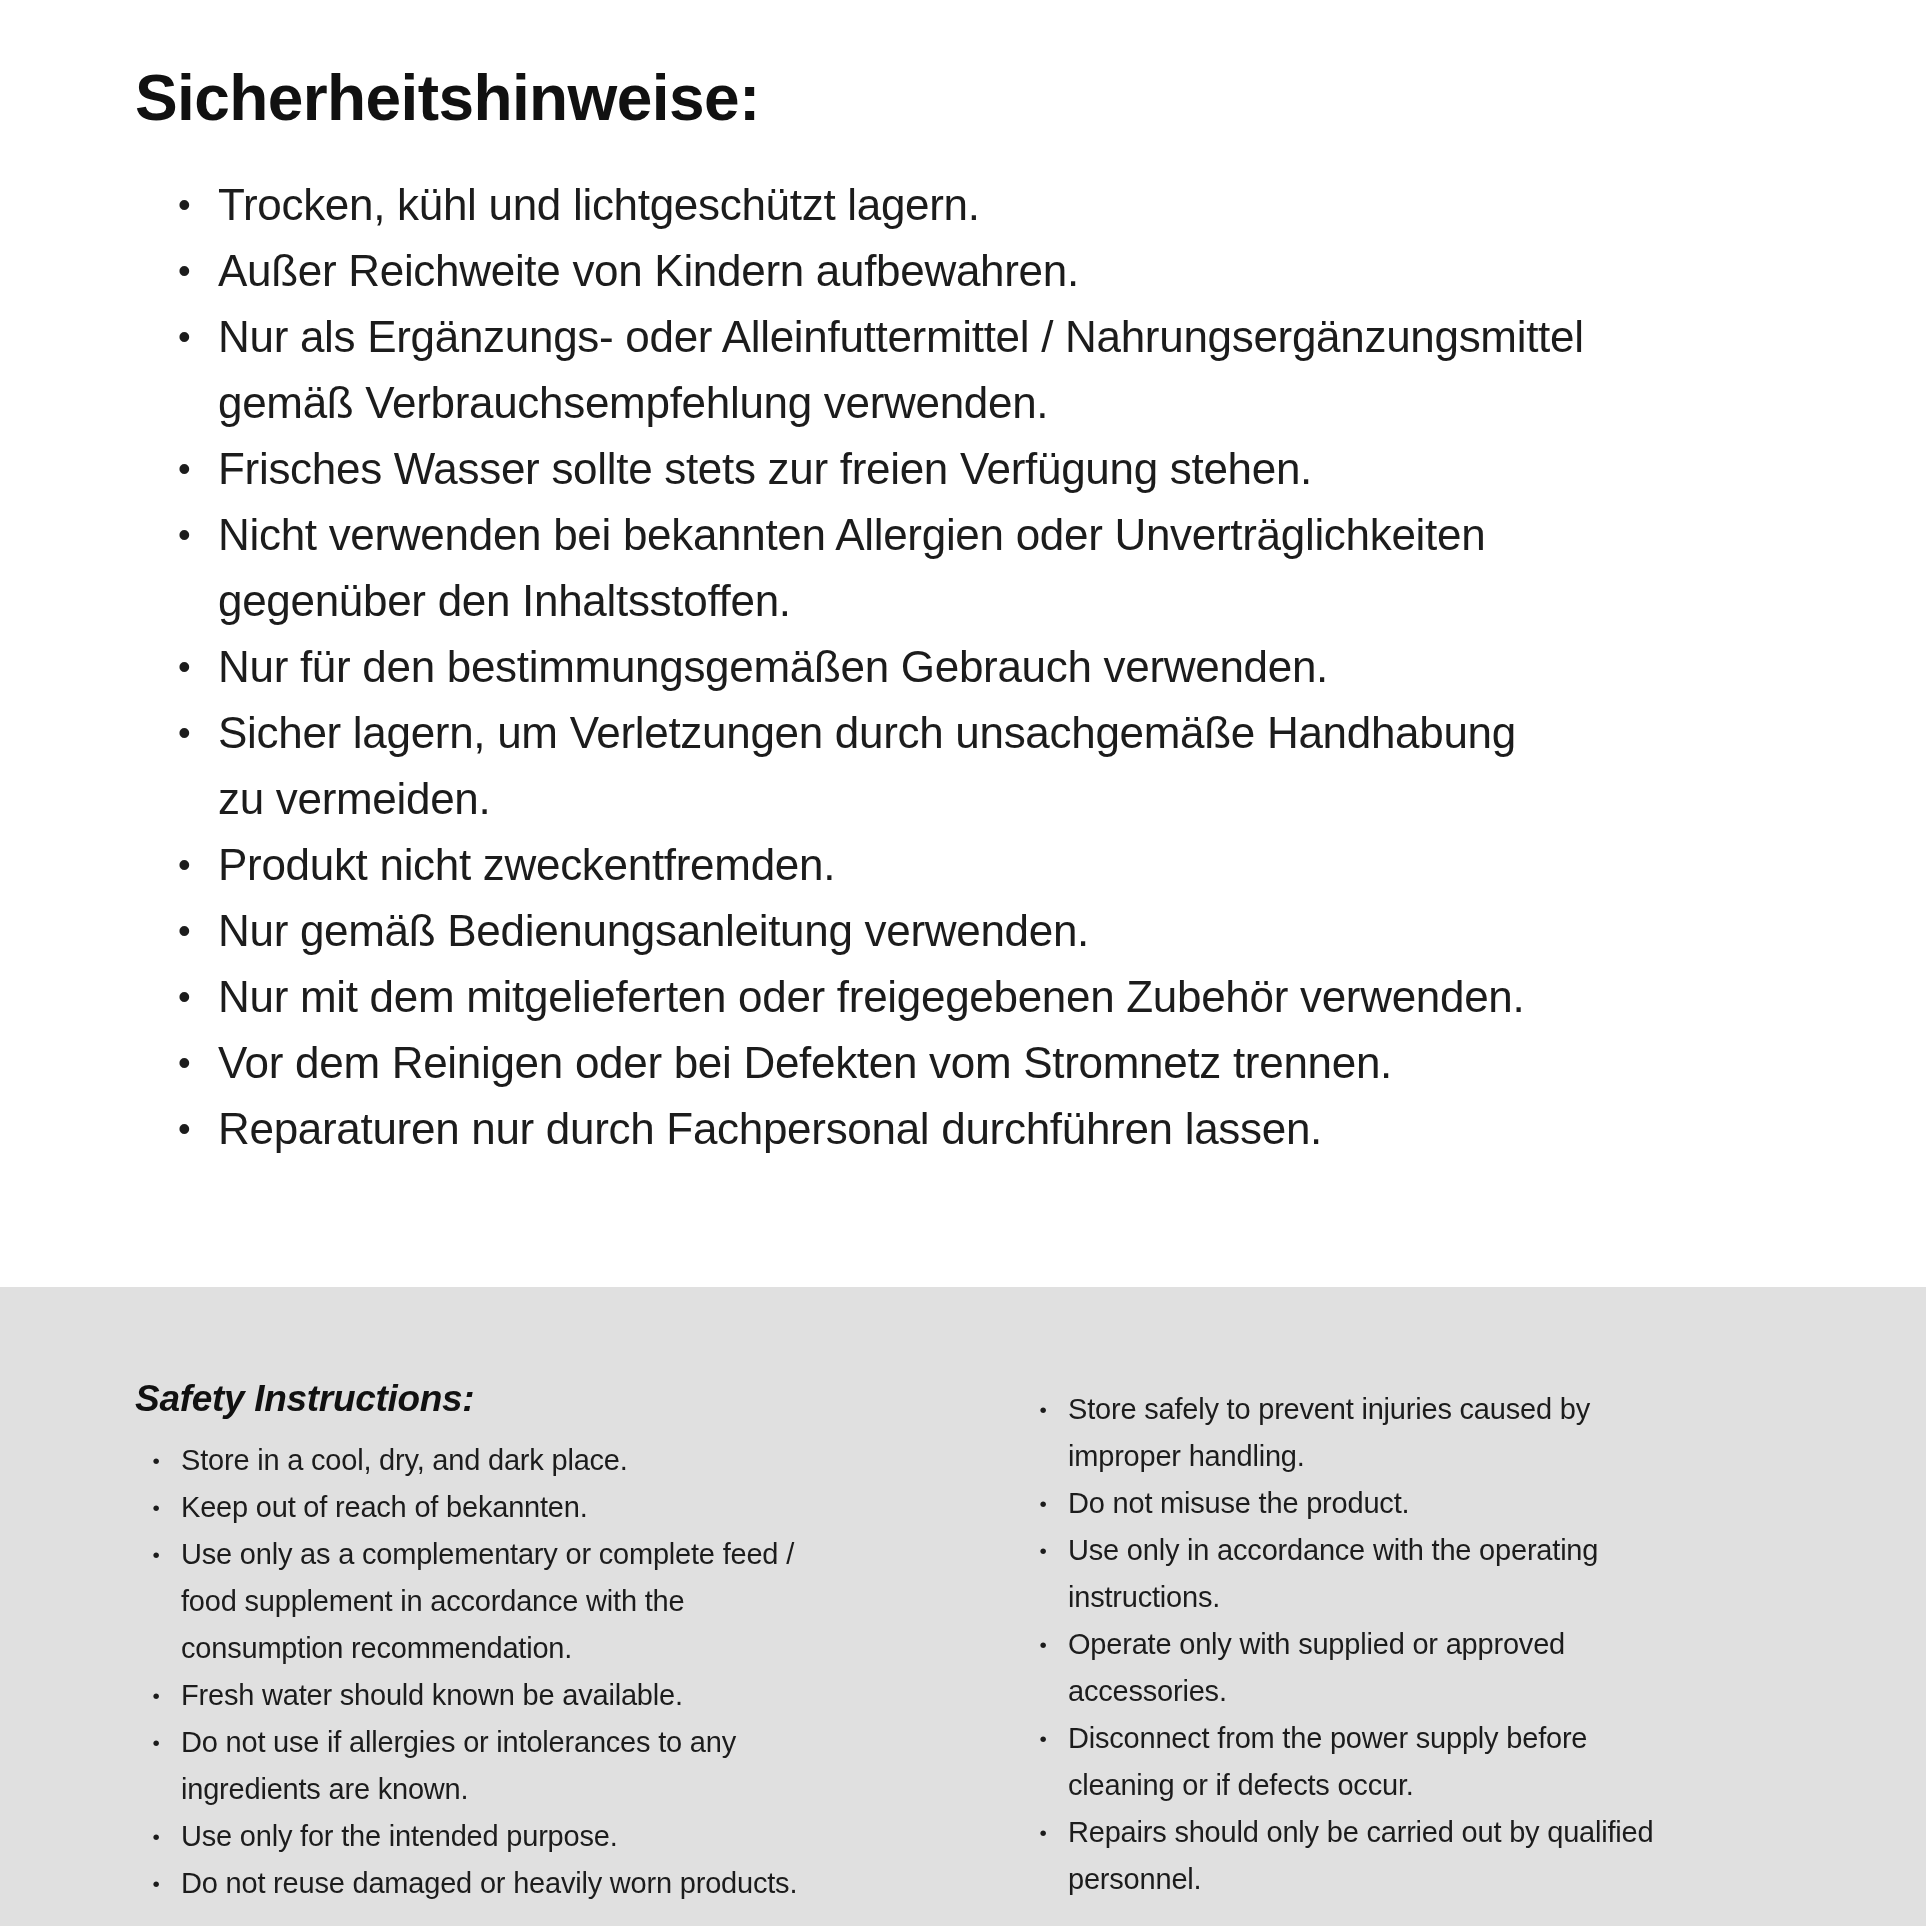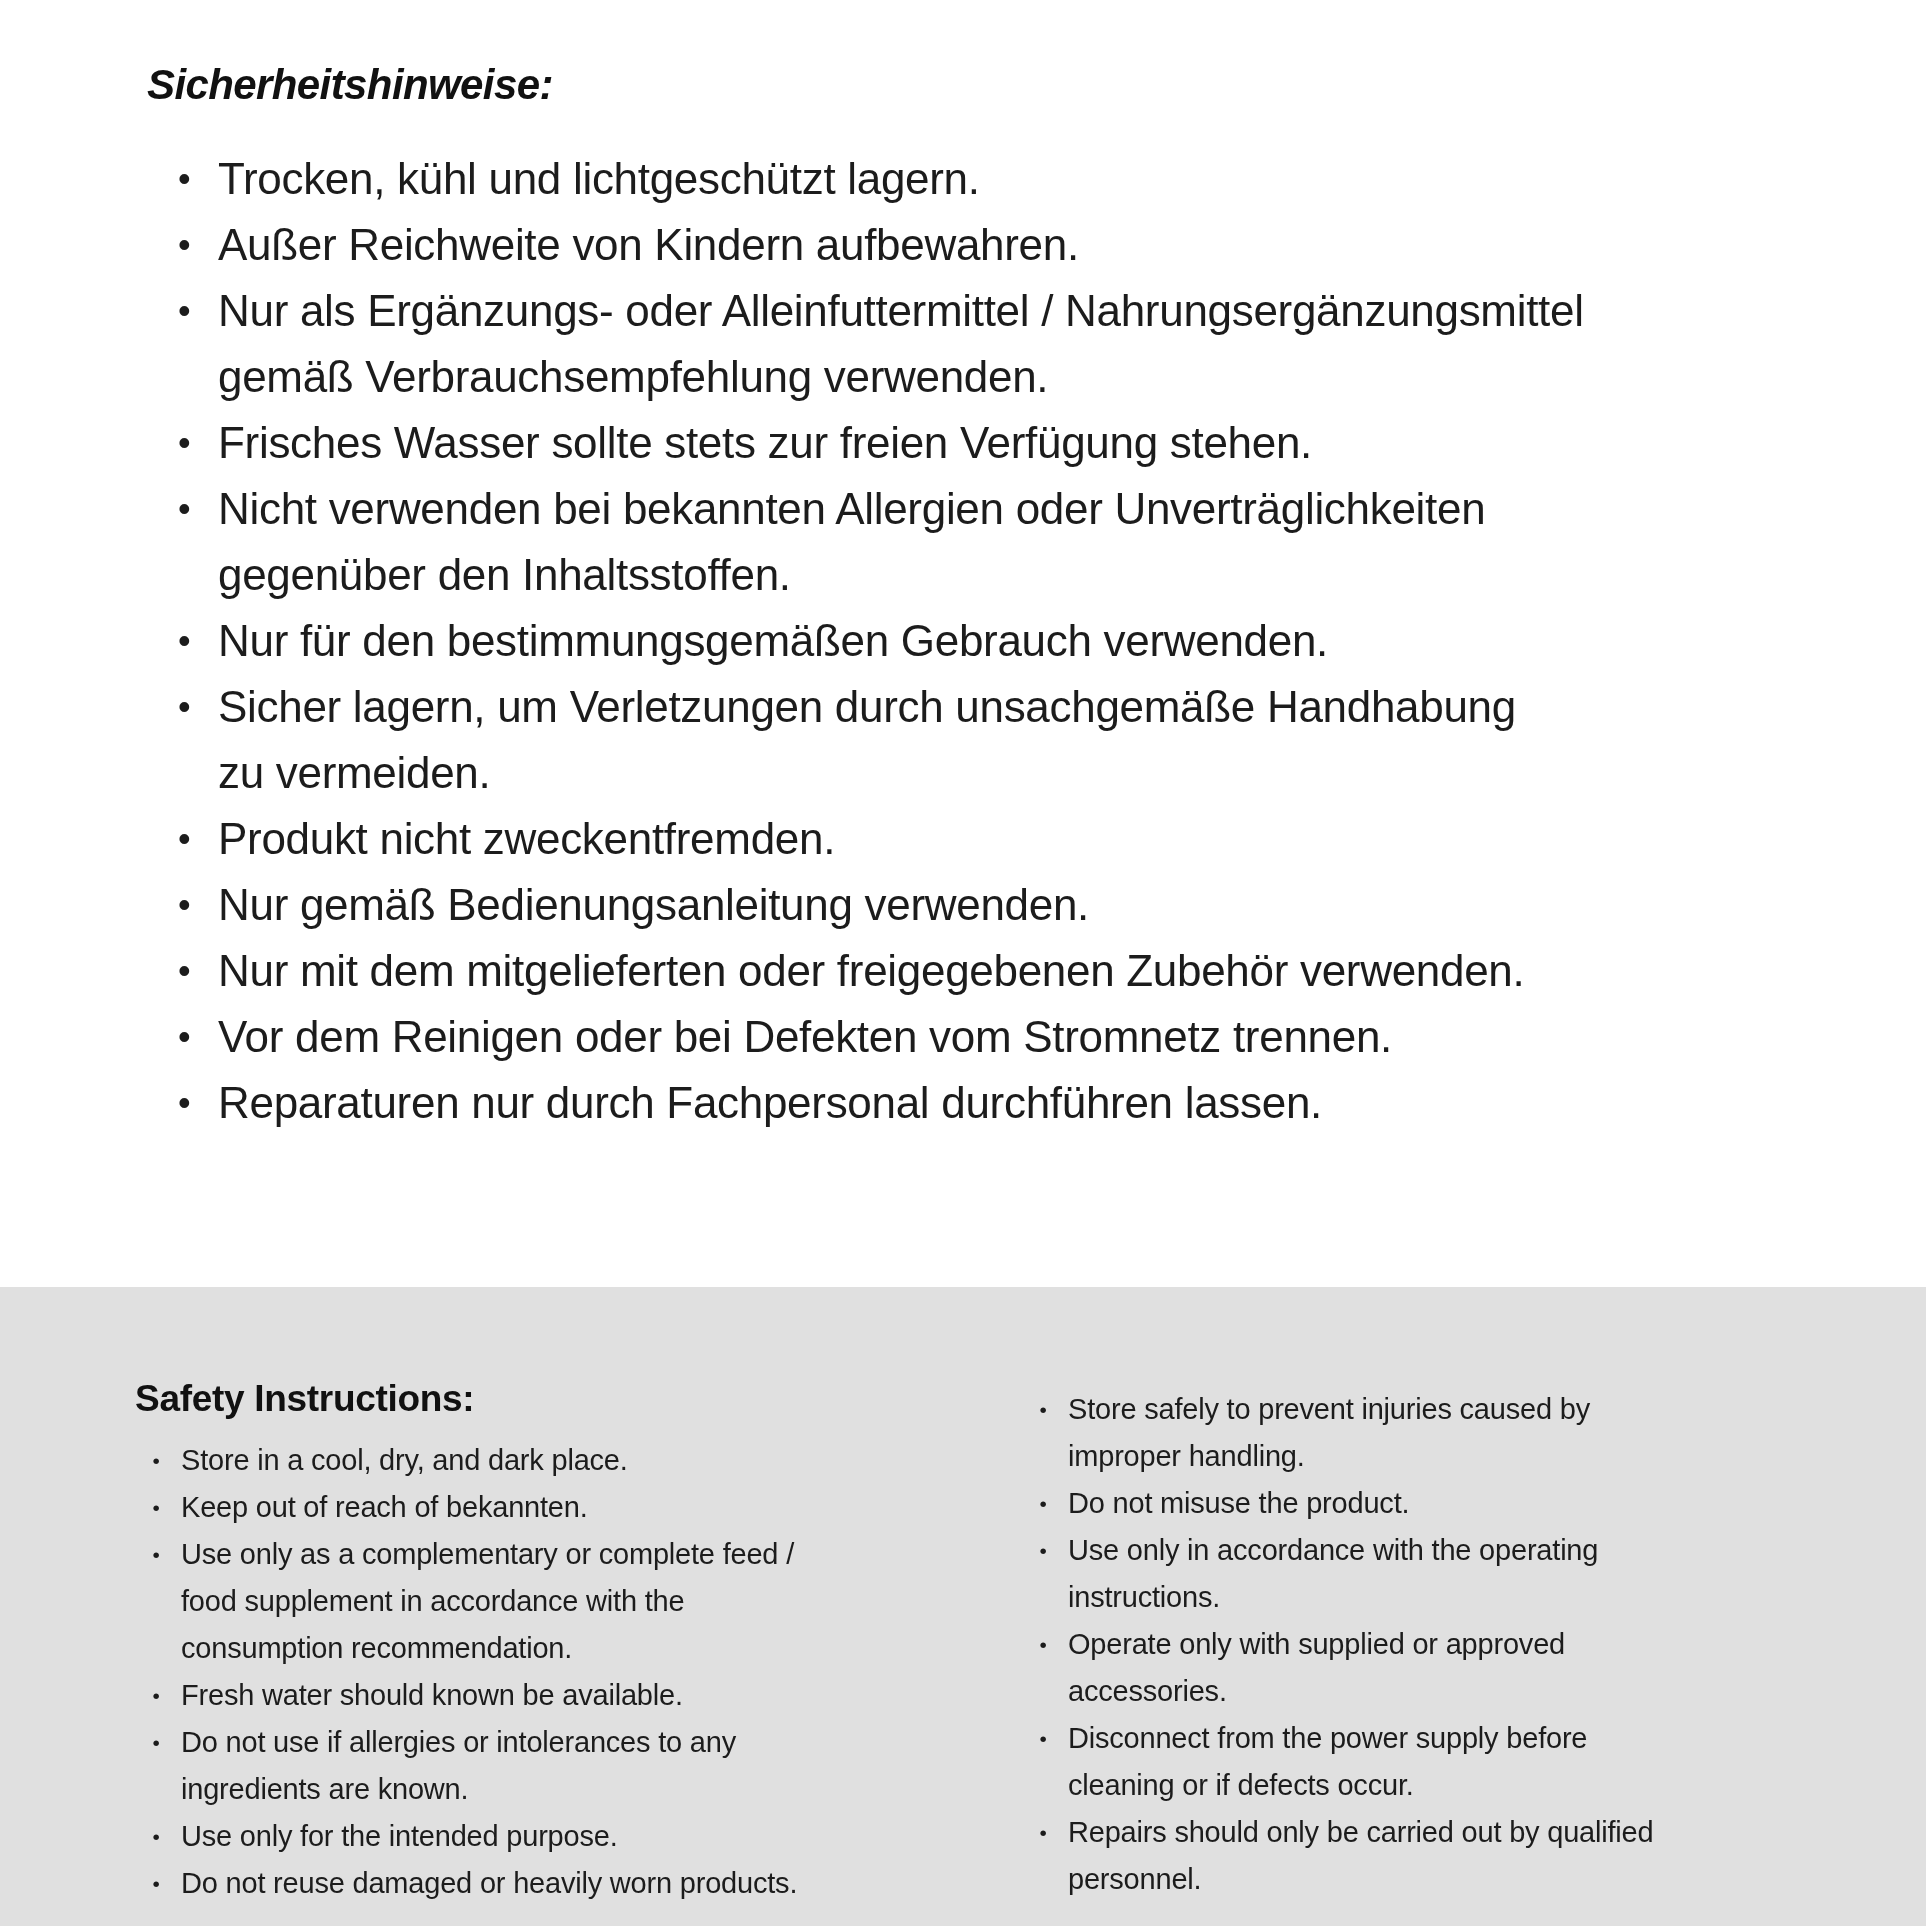--- a/index.html
+++ b/index.html
@@ -17,26 +17,25 @@
     position:relative;
     overflow:hidden;
   }
   
   .de-section{
     position:absolute;
     left:135px;top:61px;
     width:1753px;
   }
   .de-heading{
-    margin:0 0 37px 12px;
-    font-size:42px;
+    margin:0 0 37px 0;
+    font-size:64px;
     font-weight:700;
     letter-spacing:-0.6px;
     color:var(--heading);
-    font-style:italic;
   }
   ul.bullet-list{
     list-style:none;
     margin:6px;padding:0;
   }
   .de-section ul.bullet-list li{
     position:relative;
     padding-left:77px;
     font-size:44px;
     line-height:66px;
@@ -66,20 +65,21 @@
     position:absolute;
     left:1022px;top:93px;
     width:873px;
   }
   .en-heading{
     margin:0 0 16.7px 0;
     font-size:37px;
     font-weight:700;
     letter-spacing:-0.3px;
     color:var(--heading);
+    font-style:italic;
   }
   .en-panel ul.bullet-list li{
     position:relative;
     padding-left:40px;
     font-size:29px;
     line-height:47px;
     white-space:pre-line;
     letter-spacing:-0.2px;
   }
   .en-panel ul.bullet-list li::before{

